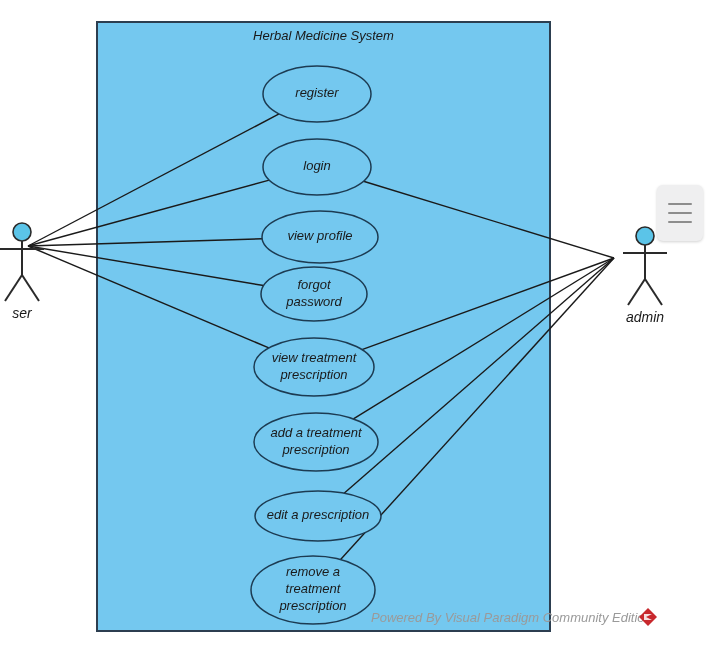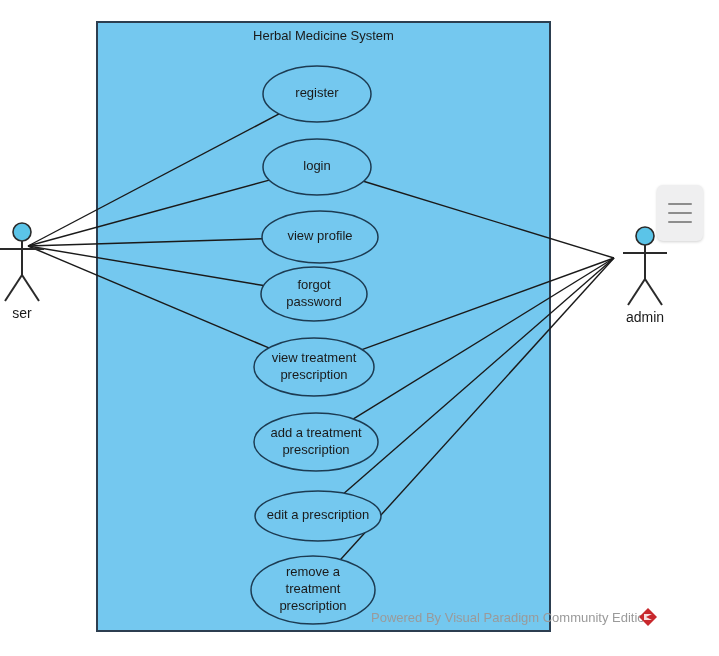--- a/index.html
+++ b/index.html
@@ -14,20 +14,21 @@
     position: relative;
     overflow: hidden;
     font-family: "Liberation Sans", sans-serif;
   }
   #canvas-root {
     position: absolute;
     left: 0;
     top: 0;
     width: 719px;
     height: 656px;
+    font-style: italic;
   }
   svg.diagram {
     display: block;
     width: 719px;
     height: 656px;
   }
   .uc-label {
     font-family: "Liberation Sans", sans-serif;
     font-size: 13px;
     fill: #1a1a1a;

